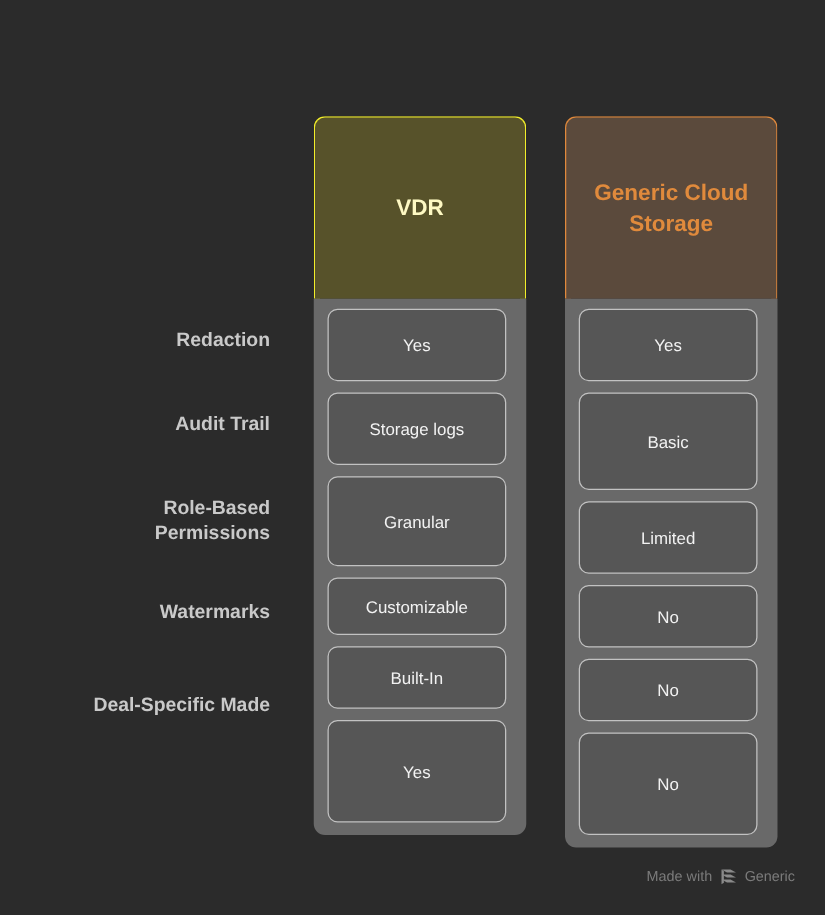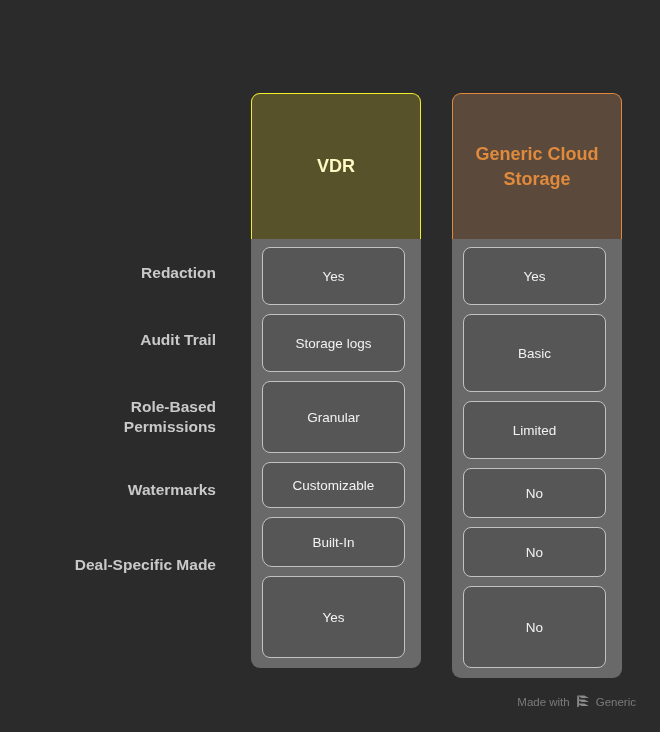--- a/index.html
+++ b/index.html
@@ -134,21 +134,21 @@
       <div class="row-label" style="height: 82px; margin-bottom: 9px;">Deal-Specific Made</div>
     </div>
 
   <div class="col col-vdr">
     <div class="col-header">VDR</div>
     <div class="col-body">
         <div class="cell" style="height: 58px;">Yes</div>
         <div class="cell" style="height: 58px;">Storage logs</div>
         <div class="cell" style="height: 72px; text-align: right;">Granular</div>
         <div class="cell" style="height: 46px;">Customizable</div>
-        <div class="cell" style="height: 50px; border-radius: 10px;">Built-In</div>
+        <div class="cell" style="height: 50px;">Built-In</div>
         <div class="cell" style="height: 82px;">Yes</div>
       </div>
   </div>
 
   <div class="col col-cloud">
     <div class="col-header">Generic Cloud Storage</div>
     <div class="col-body">
         <div class="cell" style="height: 58px;">Yes</div>
         <div class="cell" style="height: 78px;">Basic</div>
         <div class="cell" style="height: 58px;">Limited</div>

